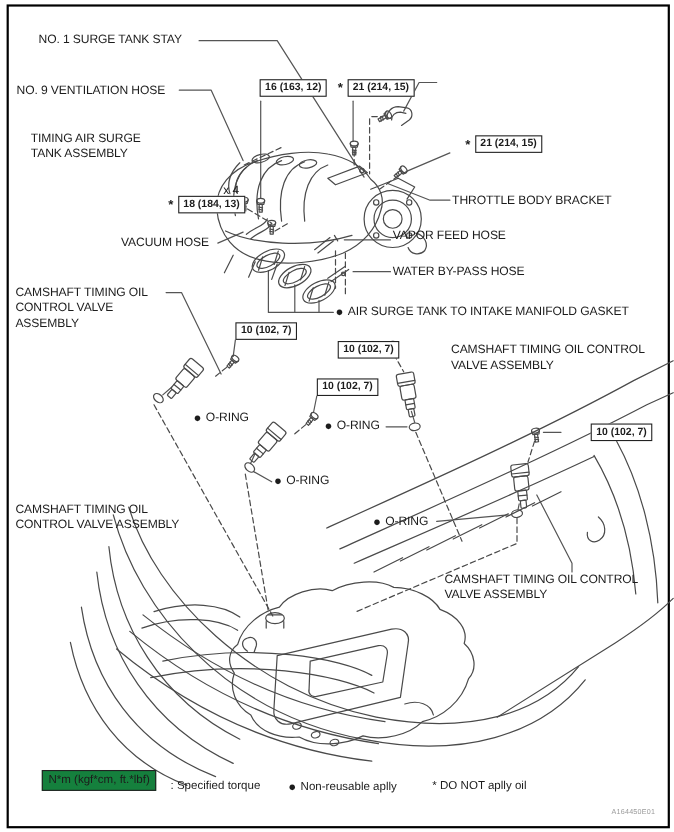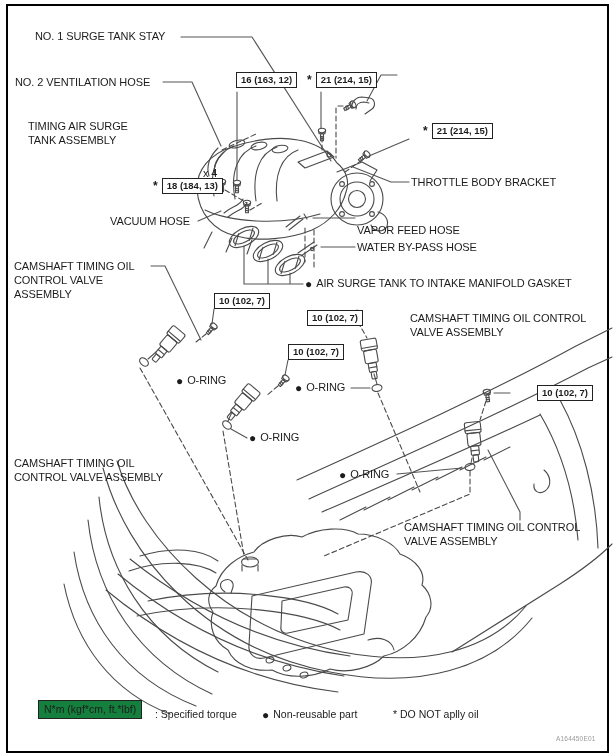--- a/index.html
+++ b/index.html
@@ -194,26 +194,26 @@
       <path d="M242,565 L242,571 M258,565 L258,571 M244,559 L256,559"></path>
       <ellipse cx="270" cy="660" rx="4" ry="2.8" transform="rotate(-15 270 660)"></ellipse>
       <ellipse cx="287" cy="668" rx="4" ry="2.8" transform="rotate(-15 287 668)"></ellipse>
       <ellipse cx="304" cy="675" rx="4" ry="2.8" transform="rotate(-15 304 675)"></ellipse>
       <path d="M368,640 C380,636 392,640 394,650"></path>
       <path d="M225,592 c-6,-4 -6,-10 0,-12 c5,-2 9,2 8,7 l-2,6"></path>
     </g>
   </svg>
 
   <div class="lbl" style="left:35px;top:30px">NO. 1 SURGE TANK STAY</div>
-  <div class="lbl" style="left:15px;top:76px">NO. 2 VENTILATION HOSE</div>
+  <div class="lbl" style="left:15px;top:76px">NO. 9 VENTILATION HOSE</div>
   <div class="lbl" style="left:28px;top:120px">TIMING AIR SURGE</div>
   <div class="lbl" style="left:28px;top:134px">TANK ASSEMBLY</div>
   <div class="lbl" style="left:411px;top:176px">THROTTLE BODY BRACKET</div>
   <div class="lbl" style="left:110px;top:215px">VACUUM HOSE</div>
-  <div class="lbl" style="left:357px;top:224px">VAPOR FEED HOSE</div>
+  <div class="lbl" style="left:357px;top:208px">VAPOR FEED HOSE</div>
   <div class="lbl" style="left:357px;top:241px">WATER BY-PASS HOSE</div>
 
   <div class="lbl" style="left:305px;top:277px">
     <span class="bullet">●</span><span>AIR SURGE TANK TO INTAKE MANIFOLD GASKET</span>
   </div>
 
   <div class="lbl" style="left:14px;top:260px">CAMSHAFT TIMING OIL</div>
   <div class="lbl" style="left:14px;top:274px">CONTROL VALVE</div>
   <div class="lbl" style="left:14px;top:288px">ASSEMBLY</div>
 
@@ -267,20 +267,20 @@
   </div>
   <div class="tq" style="left:511px;top:385px">
     <span class="box">10 (102, 7)</span>
   </div>
 
   <div class="legend-item" style="left:38px;top:703px">
     <span class="legend-box">N*m (kgf*cm, ft.*lbf)</span>
   </div>
   <div class="legend-item" style="left:155px;top:708px">: Specified torque</div>
   <div class="legend-item" style="left:262px;top:708px">
-    <span class="bullet">●</span><span>Non-reusable part</span>
+    <span class="bullet">●</span><span>Non-reusable aplly</span>
   </div>
   <div class="legend-item" style="left:393px;top:708px">
     <span>*</span> <span>DO NOT aplly oil</span>
   </div>
 
   <div class="figcode" style="left:556px;top:735px">A164450E01</div>
 </div>
 
 </body></html>

